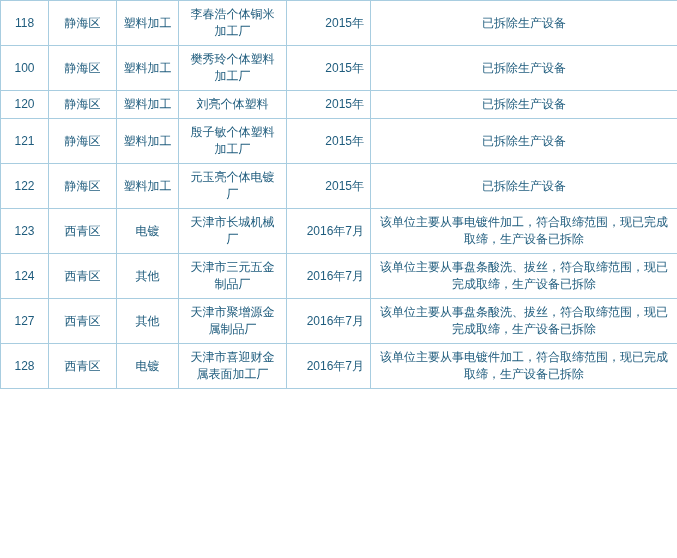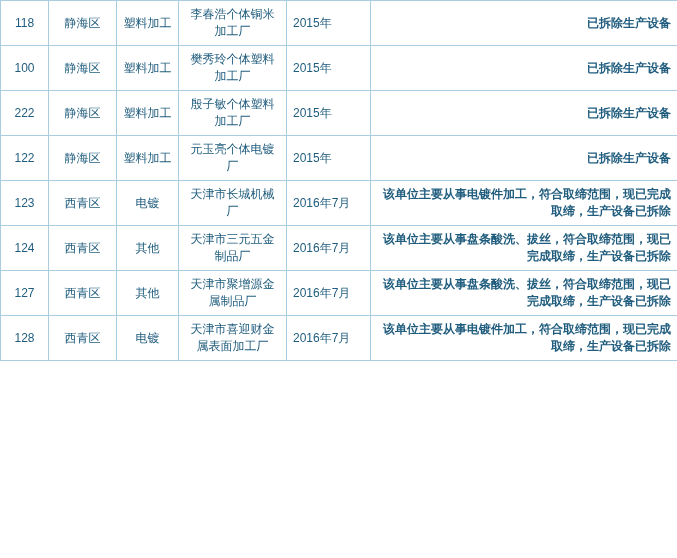--- a/index.html
+++ b/index.html
@@ -46,27 +46,26 @@
     text-align: center;
     margin-left: 44px;
   }
   td.c-name {
     width: 108px;
     text-align: center;
     padding-left: 8px;
   }
   td.c-date {
     width: 84px;
-    text-align: left;
+    text-align: right;
   }
   td.c-status {
     width: 307px;
-    text-align: right;
+    text-align: center;
     padding-left: 8px;
-    font-weight: bold;
   }
 </style>
 </head>
 <body>
 
 <div id="sheet">
   <table class="data-table">
     <tbody>
       <tr>
         <td class="c-id">118</td>
@@ -78,21 +77,29 @@
       </tr>
       <tr>
         <td class="c-id">100</td>
         <td class="c-district">静海区</td>
         <td class="c-category">塑料加工</td>
         <td class="c-name">樊秀玲个体塑料加工厂</td>
         <td class="c-date">2015年</td>
         <td class="c-status">已拆除生产设备</td>
       </tr>
       <tr>
-        <td class="c-id">222</td>
+        <td class="c-id">120</td>
+        <td class="c-district">静海区</td>
+        <td class="c-category">塑料加工</td>
+        <td class="c-name">刘亮个体塑料</td>
+        <td class="c-date">2015年</td>
+        <td class="c-status">已拆除生产设备</td>
+      </tr>
+      <tr>
+        <td class="c-id">121</td>
         <td class="c-district">静海区</td>
         <td class="c-category">塑料加工</td>
         <td class="c-name">殷子敏个体塑料加工厂</td>
         <td class="c-date">2015年</td>
         <td class="c-status">已拆除生产设备</td>
       </tr>
       <tr>
         <td class="c-id">122</td>
         <td class="c-district">静海区</td>
         <td class="c-category">塑料加工</td>

